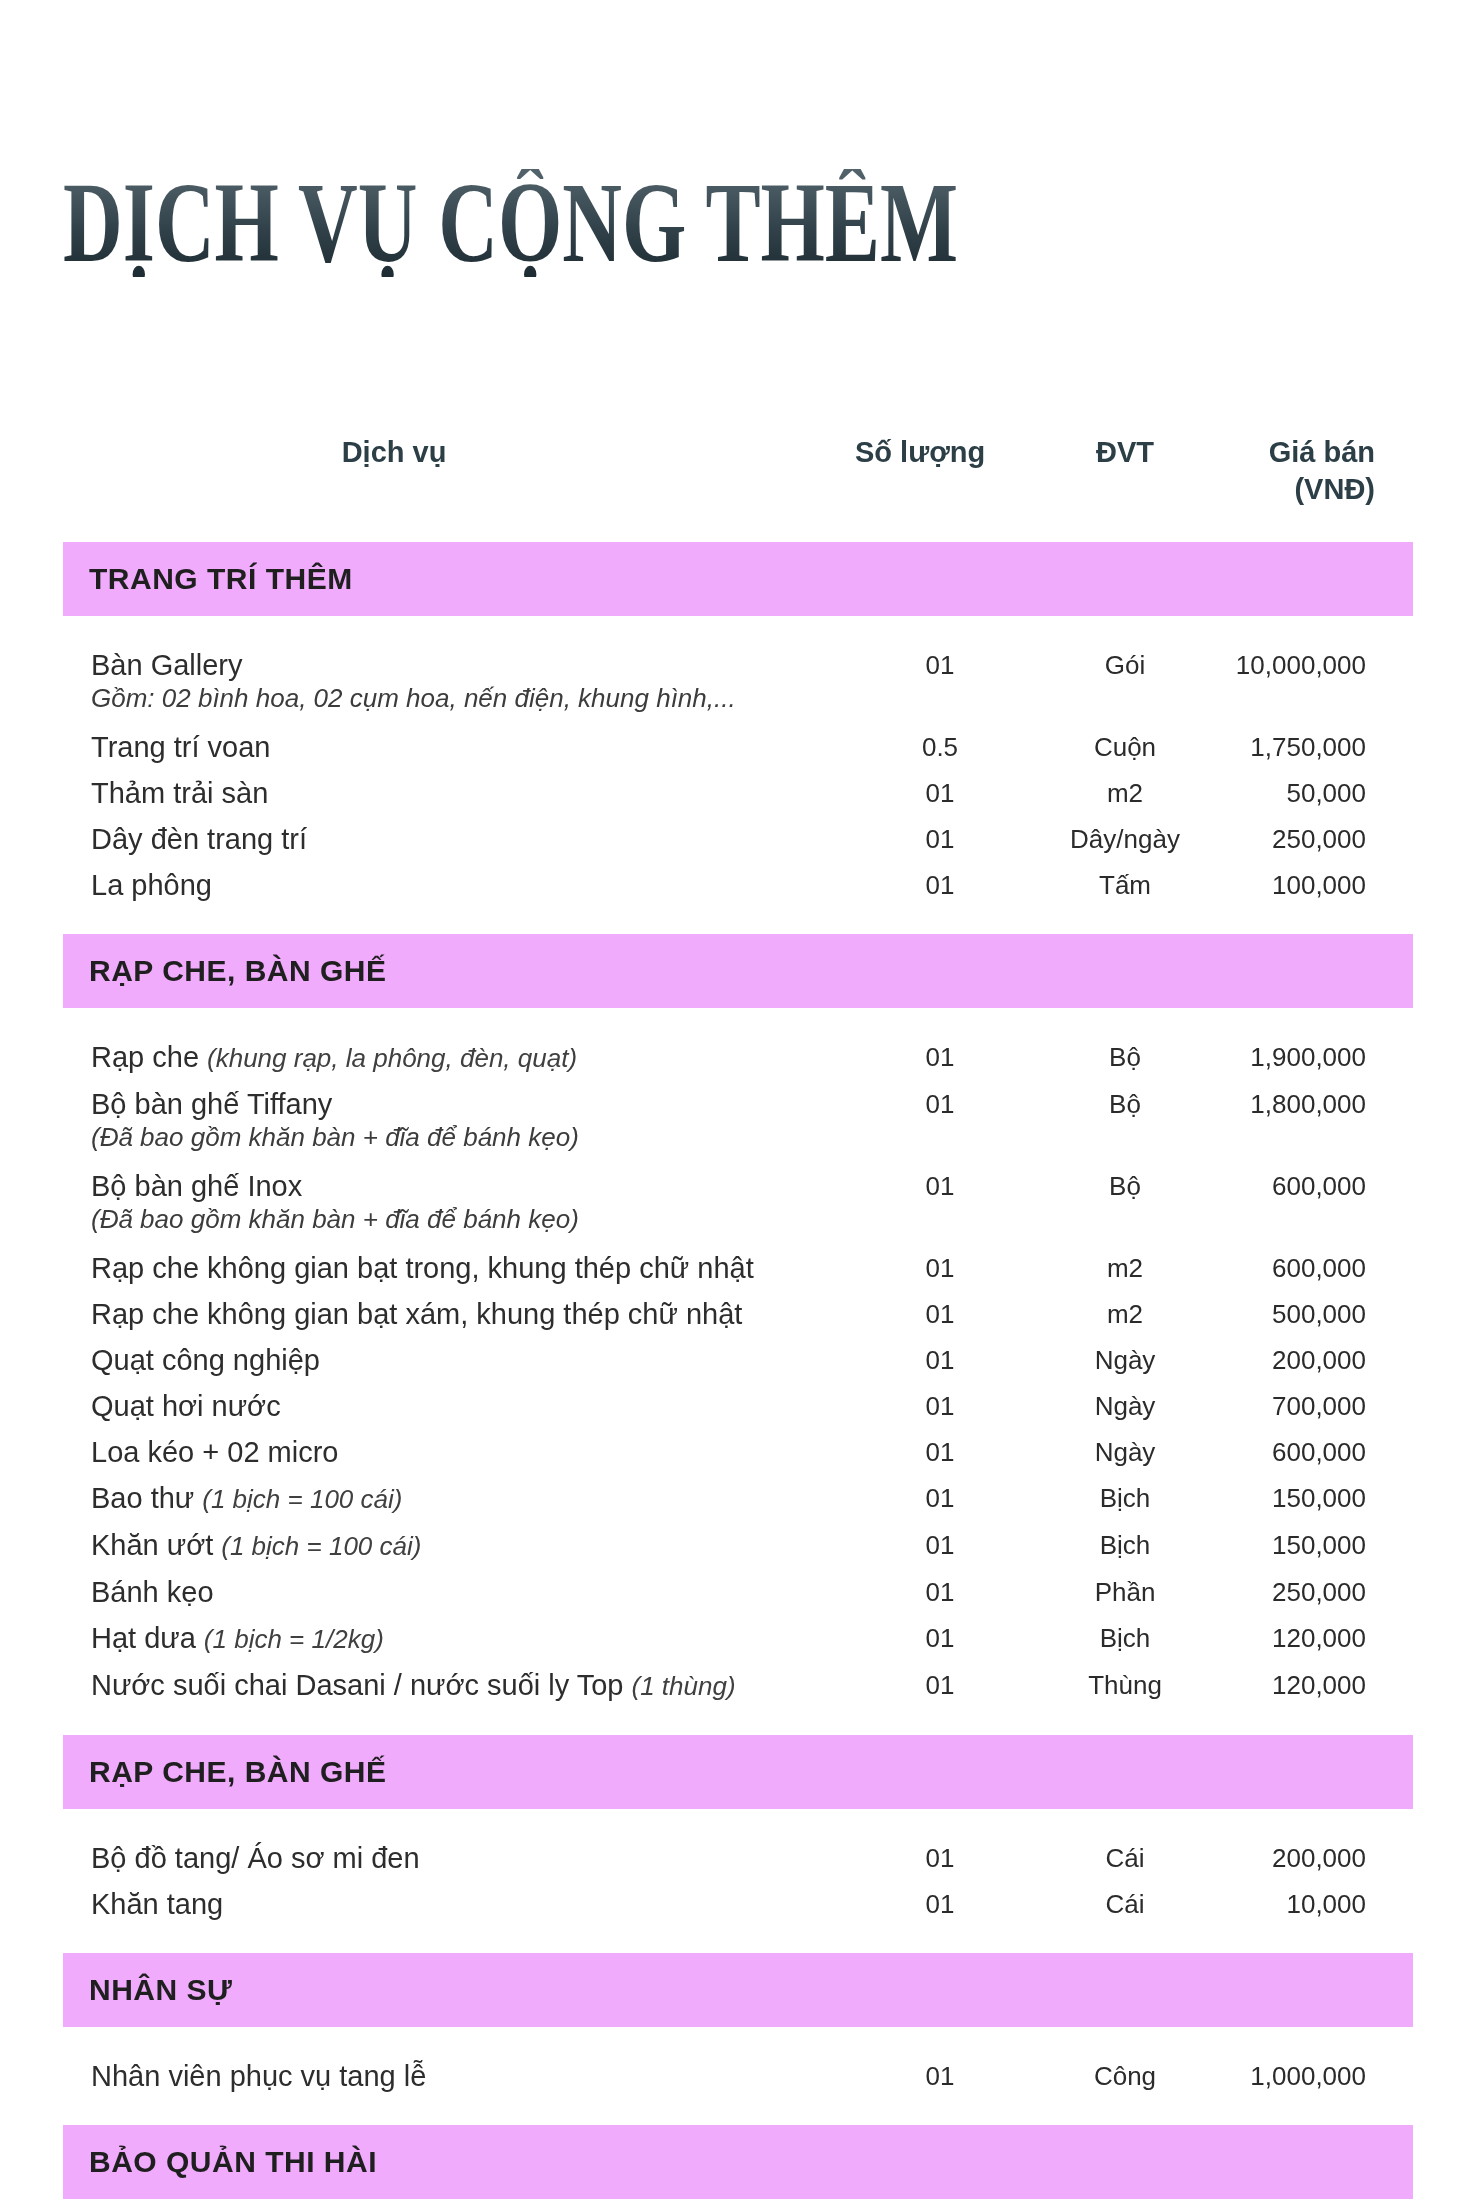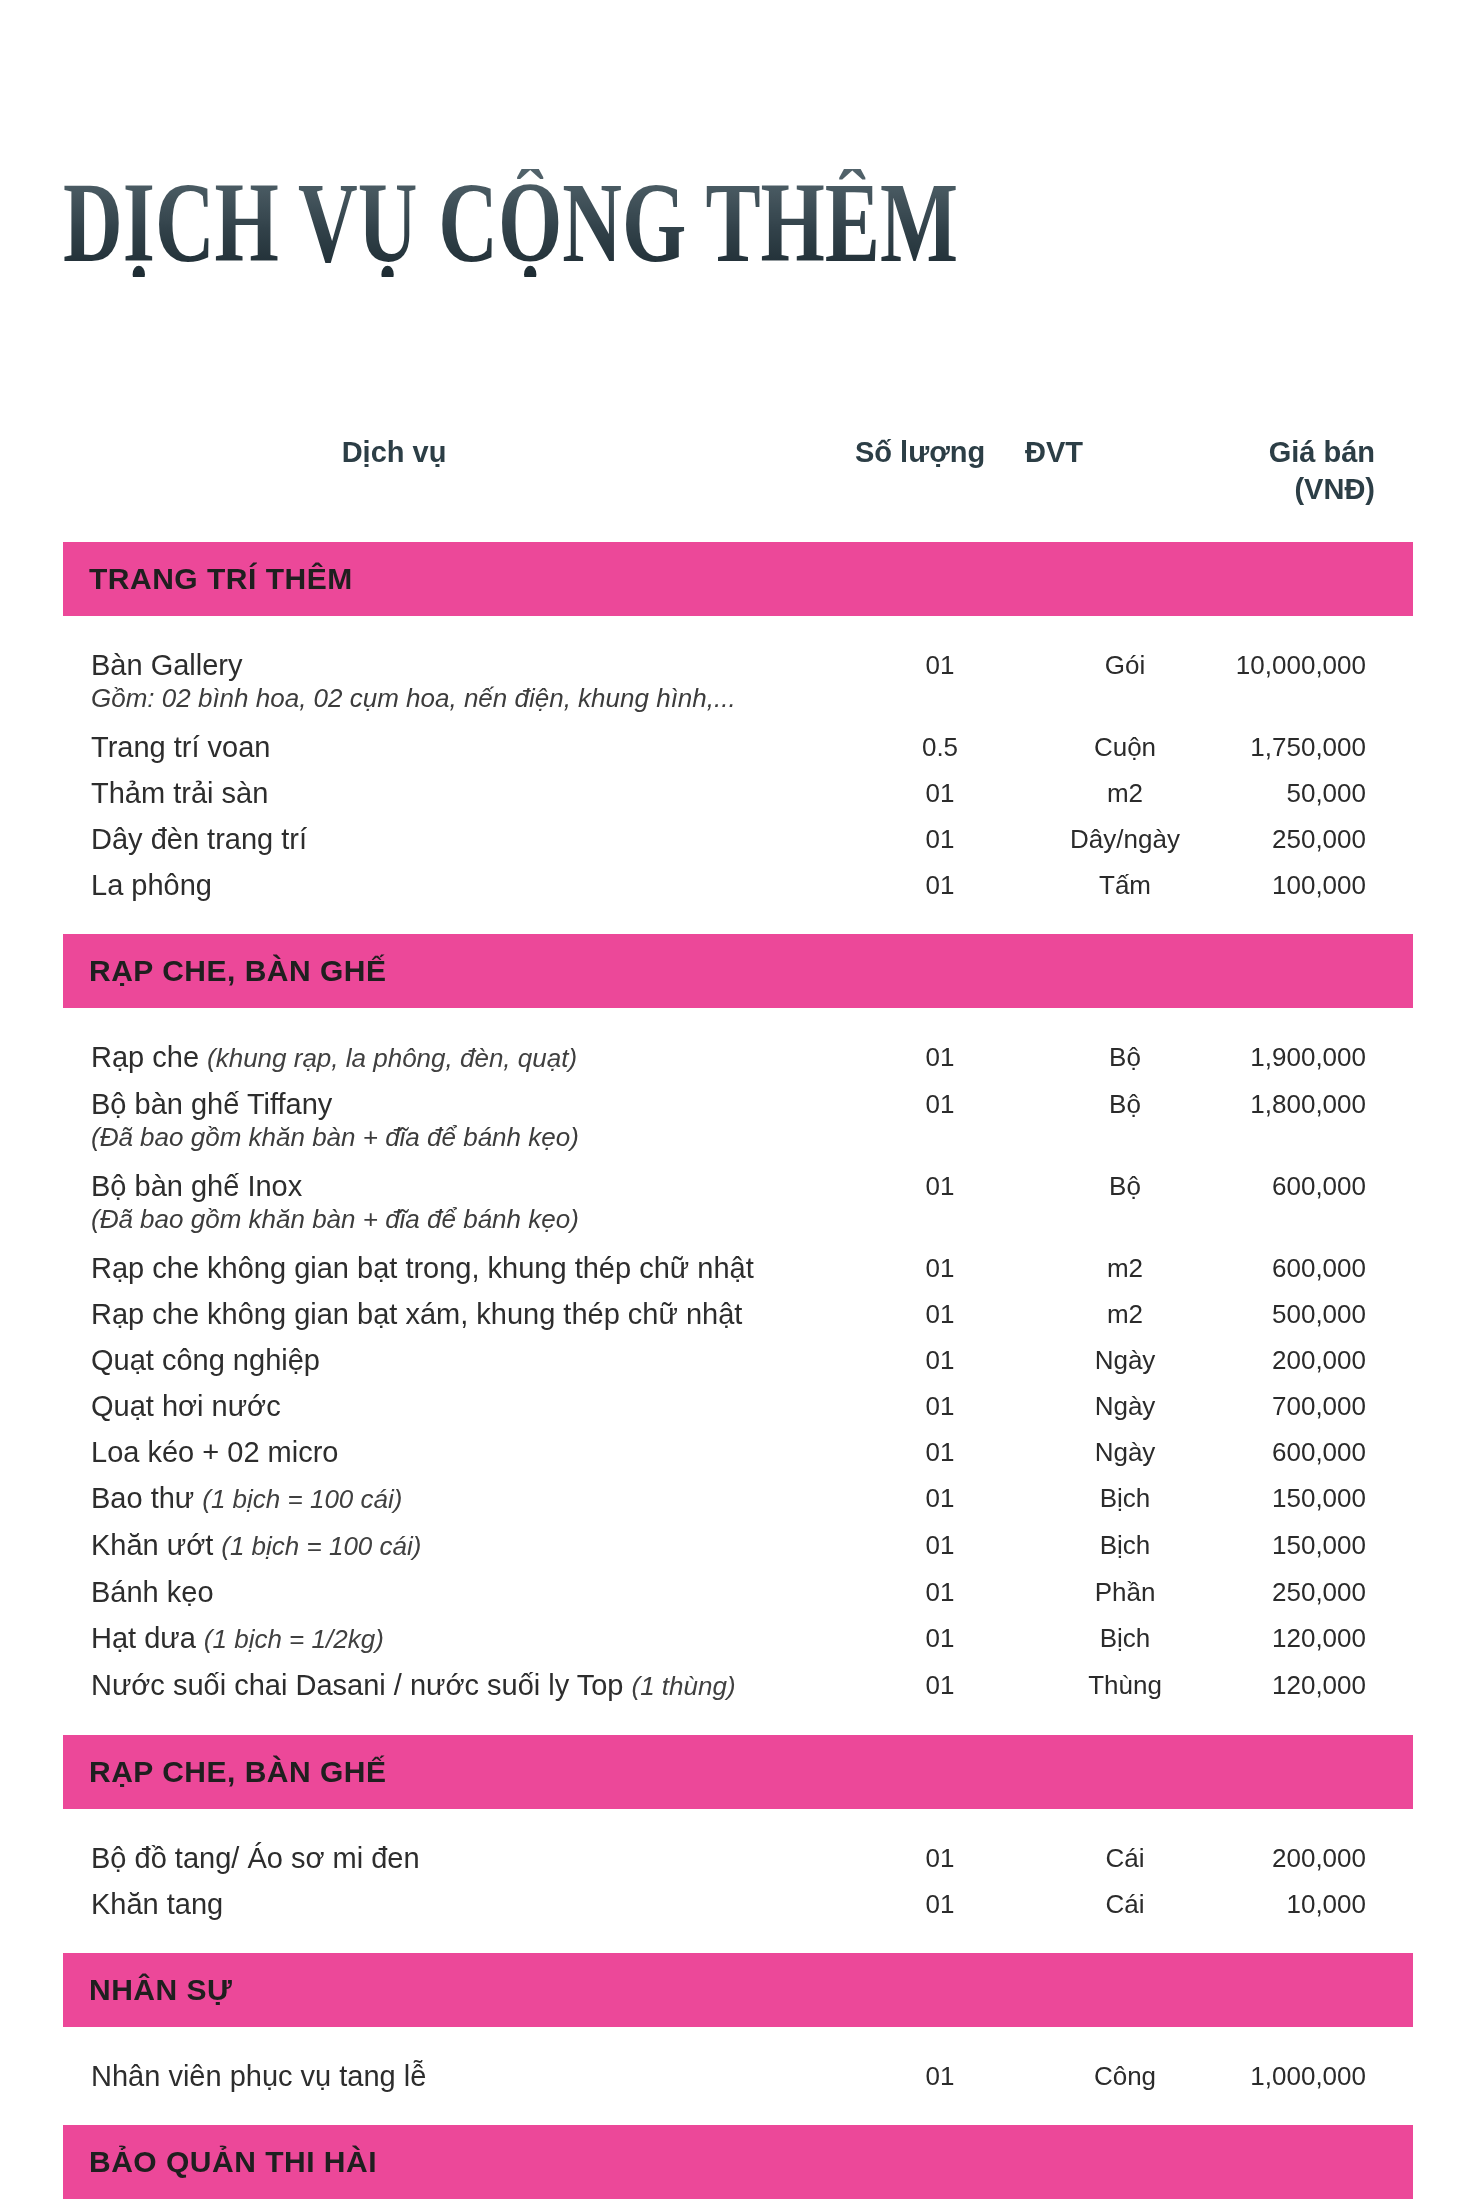--- a/index.html
+++ b/index.html
@@ -18,24 +18,24 @@
     background:linear-gradient(180deg,#53646c 0%,#32424a 55%,#1d2b32 100%);
     -webkit-background-clip:text;background-clip:text;
     -webkit-text-fill-color:transparent;color:#2e3e46;
   }
   .table-head{
     display:grid;grid-template-columns:1fr 170px 200px 188px;
     margin-top:94px;color:#2c3e46;font-weight:700;font-size:29px;line-height:37px;
   }
   .th-service{text-align:center;padding-right:130px;align-self:start;}
   .th-qty{text-align:left;align-self:start;}
-  .th-unit{align-self:start;}
+  .th-unit{text-align:center;align-self:start;}
   .th-price{text-align:right;padding-right:38px;align-self:start;}
   .section-band{
-    background:#ec4899;height:74px;display:flex;align-items:center;
+    background:#f0abfc;height:74px;display:flex;align-items:center;
     padding-left:26px;margin-top:26px;margin-bottom:26px;
   }
   .section-band:first-child{margin-top:34px;}
   .section-label{font-weight:700;font-size:30px;color:#1f1f1f;letter-spacing:.5px;}
   .row{display:grid;grid-template-columns:1fr 170px 200px 188px;align-items:start;margin-left:28px;}
   .name-cell{font-size:29px;font-weight:500;color:#2d2d2d;line-height:46px;}
   .nm{font-weight:500;}
   .note-inline{font-style:italic;font-weight:400;color:#404040;font-size:26px;margin-left:8px;}
   .note-block{font-style:italic;font-weight:400;color:#3c3c3c;font-size:26px;line-height:32px;margin-top:-6px;padding-bottom:10px;}
   .cell.qty,.cell.unit{text-align:center;font-size:26px;line-height:46px;color:#2b2b2b;}

